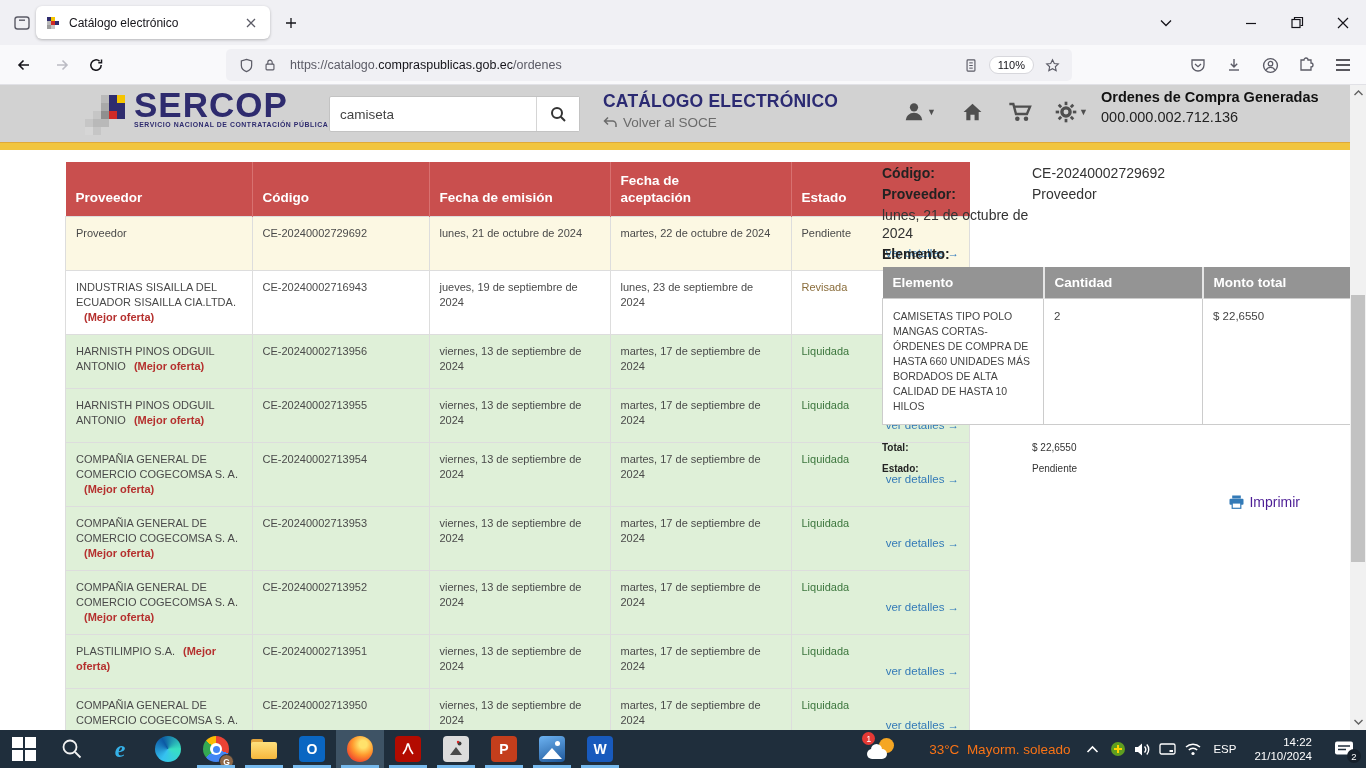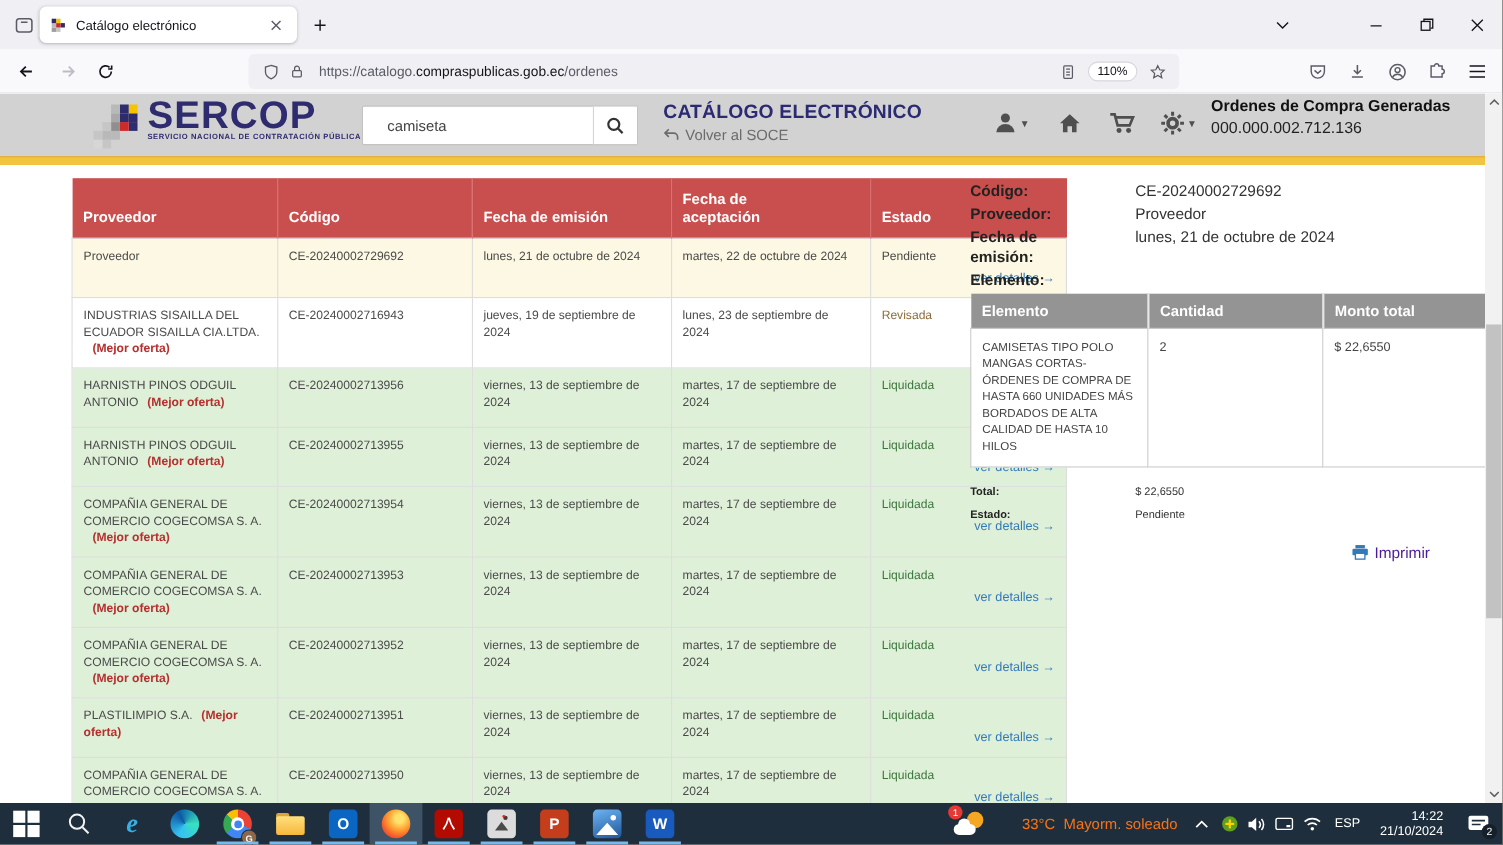--- a/index.html
+++ b/index.html
@@ -42,21 +42,21 @@
                -0px 8px 0 #a9a9a9,8px 8px 0 #2f2c6e,16px 8px 0 #2f2c6e,
                -8px 16px 0 #c6c6c6,0 16px 0 #8f8f8f,8px 16px 0 #cf2a27,16px 16px 0 #2f2c6e,
                -16px 24px 0 #c6c6c6,-8px 24px 0 #b9b9b9,0 24px 0 #b9b9b9,
                -16px 32px 0 #d6d6d6,-8px 32px 0 #c6c6c6;}
   .logo-text{position:absolute;left:134px;top:2px;color:#2e2b6e;}
   .logo-text .big{font-size:35px;font-weight:800;letter-spacing:1px;line-height:36px;}
   .logo-text .sub{font-size:6.9px;font-weight:bold;letter-spacing:.55px;margin-top:-2px;}
 
   .searchbox{position:absolute;left:329px;top:11px;width:251px;height:36px;background:#fff;border:1px solid #c3c3c3;
              border-radius:2px;display:flex;box-sizing:border-box;}
-  .searchbox input{flex:1;border:0;outline:none;font-family:inherit;font-size:13.5px;color:#444;padding:0 10px;background:transparent;margin-left:12px;}
+  .searchbox input{flex:1;border:0;outline:none;font-family:inherit;font-size:13.5px;color:#444;padding:0 10px;background:transparent;}
   .search-btn{width:42px;border-left:1px solid #d5d5d5;display:flex;align-items:center;justify-content:center;background:#fff;}
 
   .app-title{position:absolute;left:603px;top:6px;}
   .app-title .t{font-size:17.5px;font-weight:800;color:#2b2a72;letter-spacing:.2px;}
   .volver{display:flex;align-items:center;margin-top:3px;color:#6b6b6b;font-size:13.5px;}
   .volver svg{margin-right:5px;}
 
   .hicon{position:absolute;top:16px;display:flex;align-items:center;justify-content:center;color:#4f4f4f;}
   .caret{font-size:9px;color:#4f4f4f;margin-left:2px;}
 
@@ -455,21 +455,20 @@
     <div class="detail-panel">
       <div class="field-row">
         <div class="field-label"><span>Código:</span></div>
         <div class="field-value">CE-20240002729692</div>
       </div>
       <div class="field-row">
         <div class="field-label"><span>Proveedor:</span></div>
         <div class="field-value">Proveedor</div>
       </div>
       <div class="field-row">
-        <div class="field-label"><span>Fecha de emisión:</span></div>
         <div class="field-value">lunes, 21 de octubre de 2024</div>
       </div>
       <div class="field-row">
         <div class="field-label"><span>Elemento:</span></div>
         <div class="field-value"></div>
       </div>
 
       <table class="items-table">
         <thead>
           <tr>

